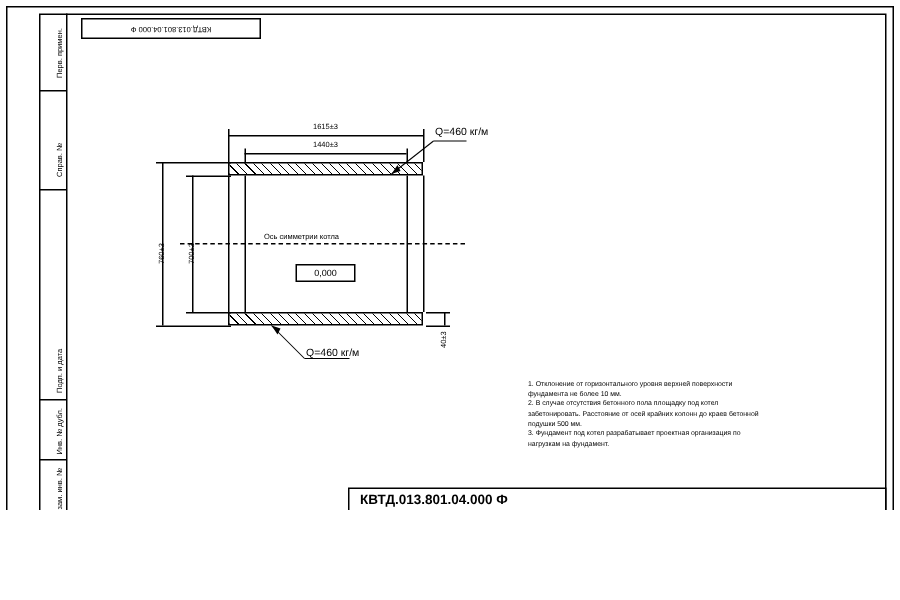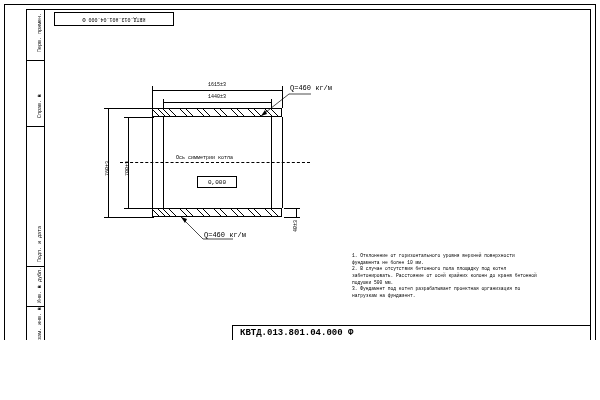--- a/index.html
+++ b/index.html
@@ -1,17 +1,17 @@
 <!DOCTYPE html>
 <html><head>
 <meta charset="utf-8">
 <style>
   html,body{margin:0;padding:0;background:#ffffff;}
   body{width:600px;height:400px;font-family:"Liberation Sans",sans-serif;color:#000;}
-  #sheet{position:relative;width:600px;height:340px;background:#fff;overflow:hidden;font-family:Liberation Mono, monospace;}
+  #sheet{position:relative;width:600px;height:340px;background:#fff;overflow:hidden;}
   .ln{position:absolute;background:#000;}
   .h{height:1px;}
   .v{width:1px;}
   .txt{position:absolute;white-space:nowrap;font-size:5px;line-height:1;}
   .vtxt{position:absolute;white-space:nowrap;font-size:5px;line-height:1;transform-origin:0 0;}
   .ctr{text-align:center;}
   .box{position:absolute;border:1px solid #000;box-sizing:border-box;}
   .hatch{position:absolute;box-sizing:border-box;border:1px solid #000;
     background-image:repeating-linear-gradient(45deg,#000 0,#000 0.5px,transparent 0.5px,transparent 4px);}
   .dash{position:absolute;height:0;border-top:1px dashed #000;}

